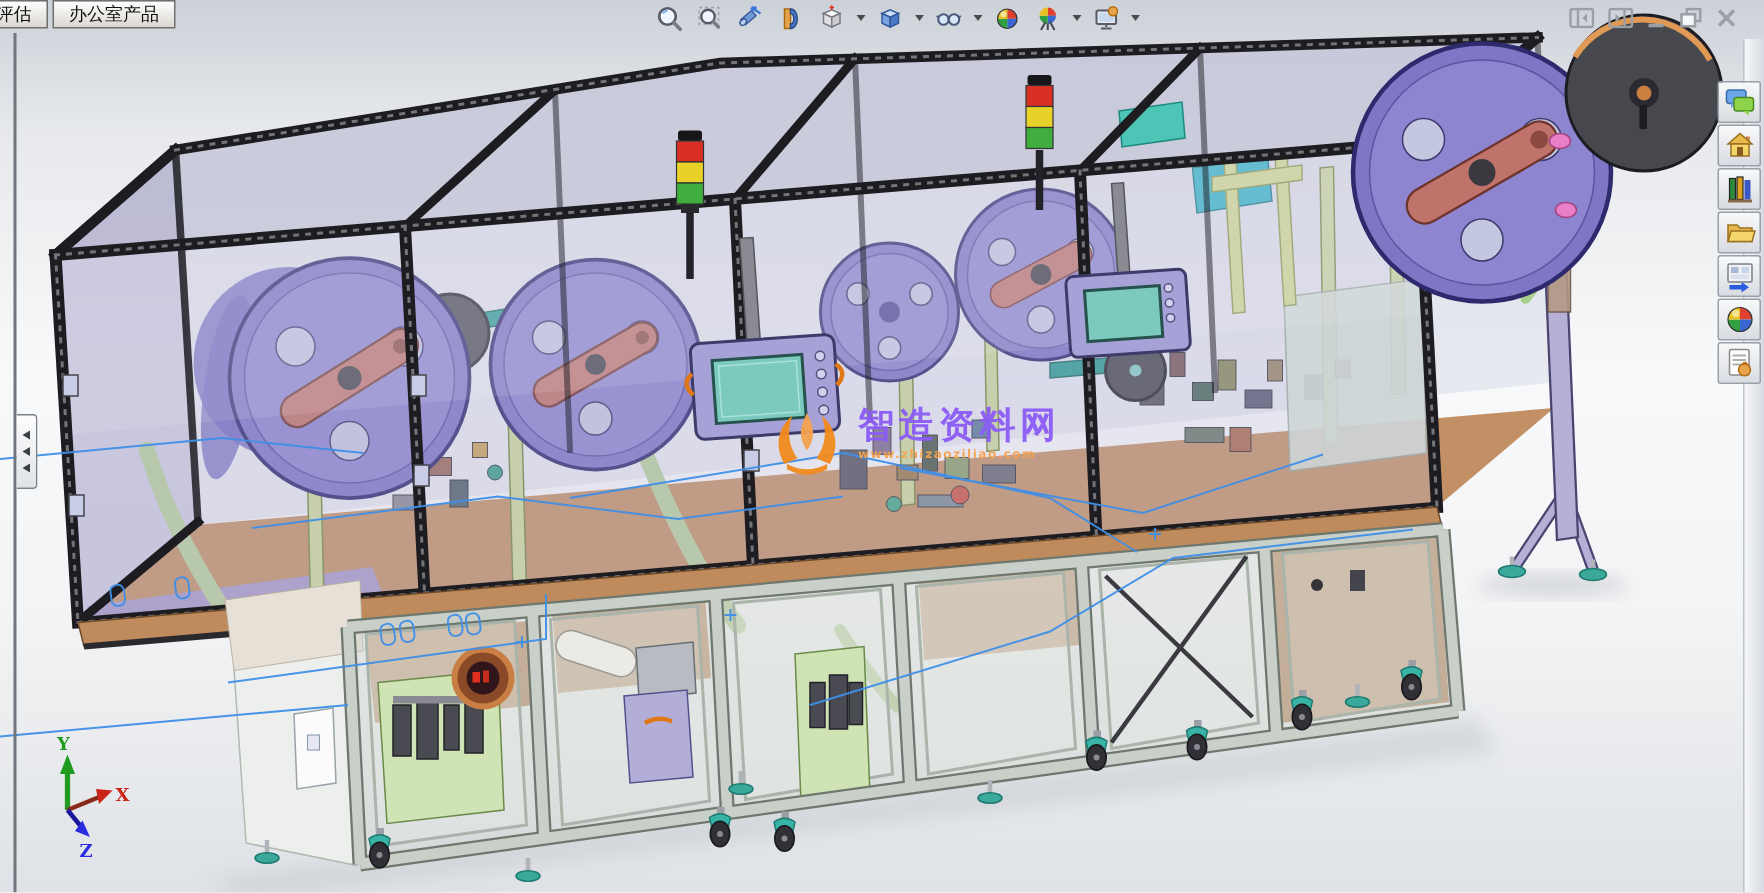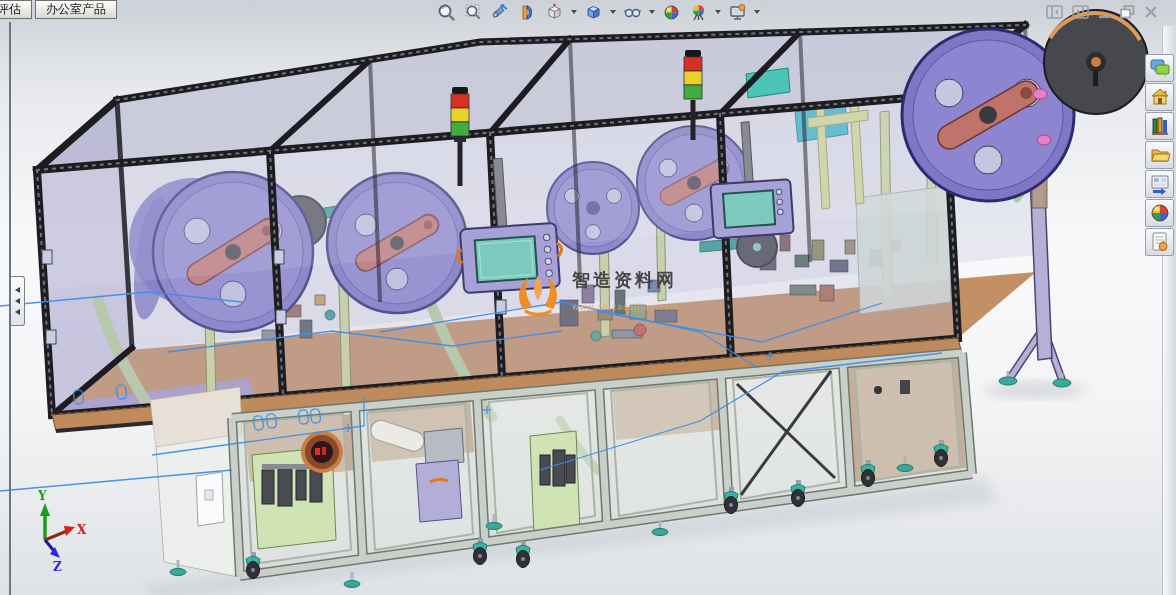--- a/index.html
+++ b/index.html
@@ -38,22 +38,22 @@
   
   .task-rail{position:absolute;right:0;top:26px;bottom:0;width:13px;z-index:20;
     background:linear-gradient(90deg,#f6f7f9,#d6dae0);border-left:1px solid #bfc3cb;}
   .task-pane{position:absolute;right:2px;top:54px;display:flex;flex-direction:column;gap:1px;z-index:21;}
   .task-btn{width:27px;height:26px;background:linear-gradient(#f8f9fa,#d8dbe1);
     border:1px solid #9aa0a8;border-radius:2px;display:flex;align-items:center;justify-content:center;}
 
   
   .watermark{position:absolute;left:511px;top:270px;display:flex;align-items:flex-start;gap:7px;
     z-index:15;pointer-events:none;opacity:.95;}
-  .wm-title{font-size:18px;font-weight:bold;color:#404040;letter-spacing:3px;line-height:1.1;}
-  .wm-sub{font-size:8px;color:#f5a34f;letter-spacing:1px;margin-top:13px;}
+  .wm-title{font-size:24px;font-weight:bold;color:#8b5cf6;letter-spacing:3px;line-height:1.1;}
+  .wm-sub{font-size:8px;color:#f5a34f;letter-spacing:1px;margin-top:2px;font-weight:bold;}
 
   .triad{position:absolute;left:22px;top:486px;z-index:15;}
 </style>
 </head>
 <body>
 
 <div class="viewport">
 
 <svg id="machine-svg" width="1176" height="595" viewBox="0 0 1176 595">
   <defs>

